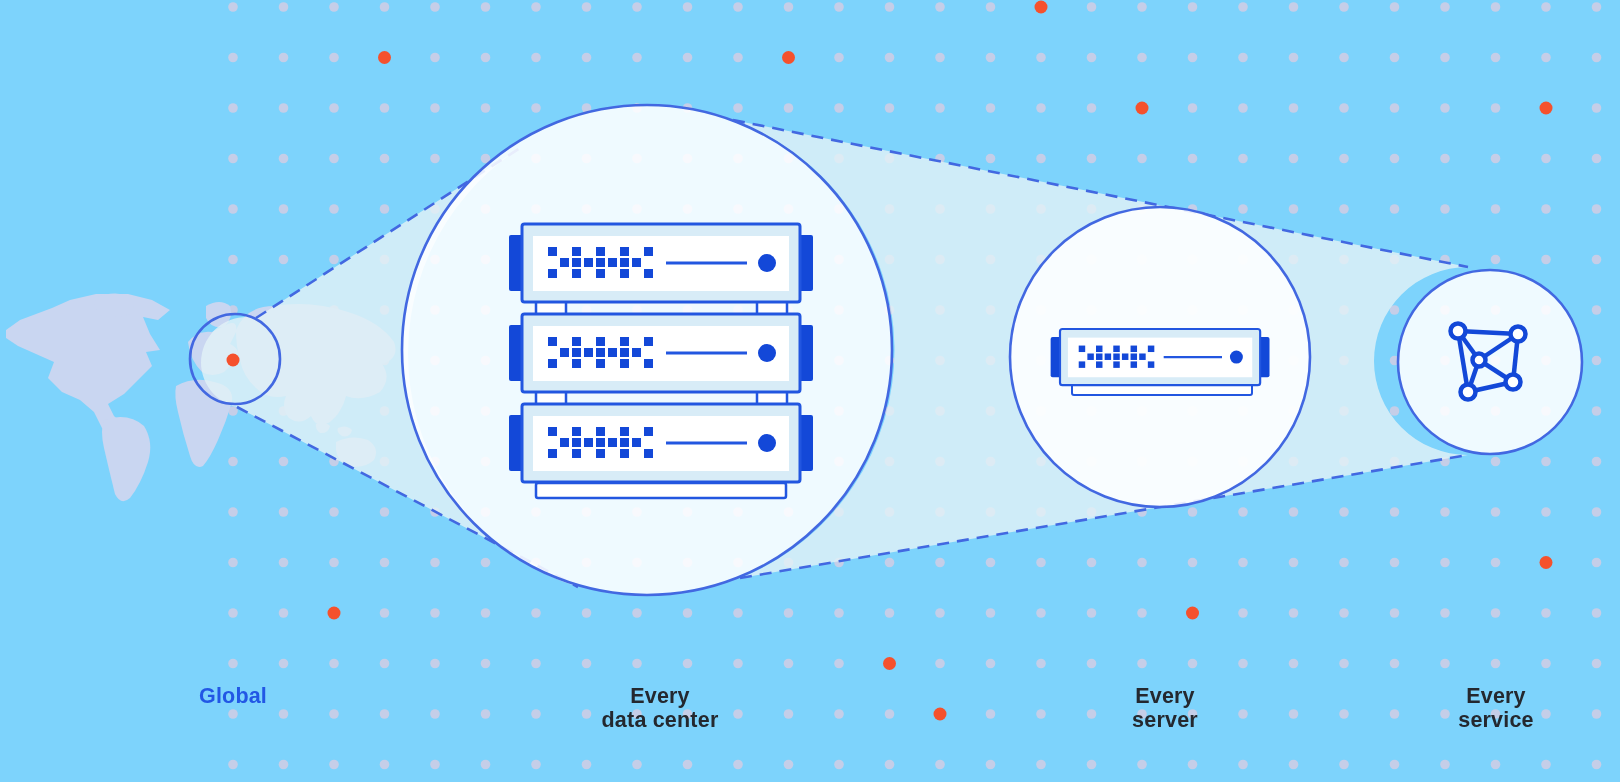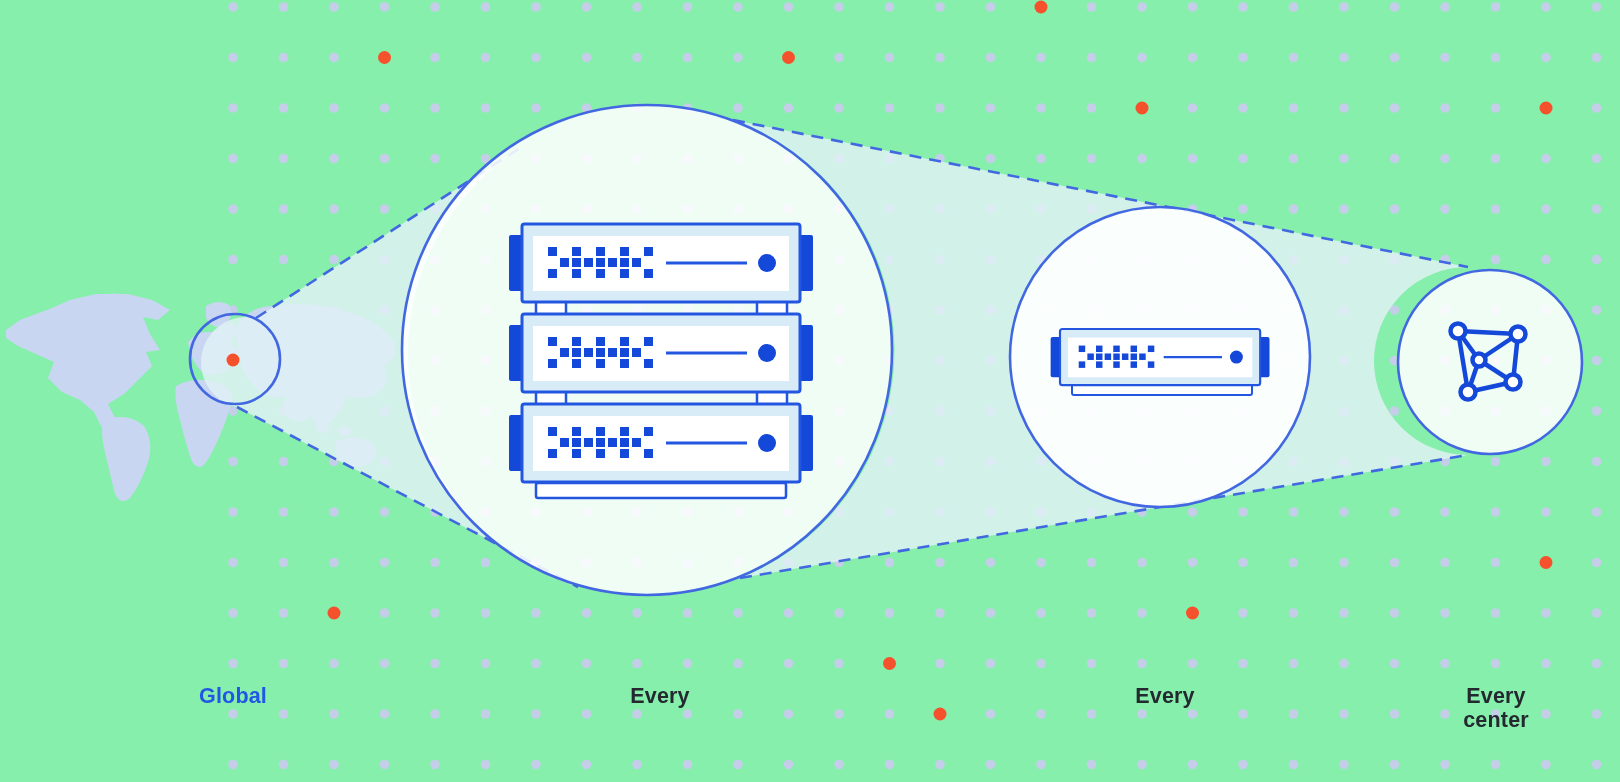--- a/index.html
+++ b/index.html
@@ -1,16 +1,16 @@
 <!DOCTYPE html>
 <html><head>
 <meta charset="utf-8">
 <style>
   html,body{margin:0;padding:0;background:#fff;}
-  #stage{position:relative;width:1620px;height:782px;background:#86efac;overflow:hidden;
+  #stage{position:relative;width:1620px;height:782px;background:#7dd3fc;overflow:hidden;
          font-family:"Liberation Sans",sans-serif;}
   #diagram-svg{position:absolute;left:0;top:0;}
   .caption{position:absolute;top:684px;width:240px;text-align:center;
            font-size:21.5px;line-height:24px;font-weight:bold;letter-spacing:.2px;}
   .caption span{display:block;}
 </style>
 </head>
 <body>
 
 <div id="stage">
@@ -614,21 +614,23 @@
         <circle cx="1468" cy="392" r="7.5" fill="#ffffff" stroke="#1348D8" stroke-width="4.5"></circle>
         <circle cx="1479" cy="360" r="6.5" fill="#ffffff" stroke="#1348D8" stroke-width="4.5"></circle>
       </g>
   </svg>
 
   <div class="caption" style="left: 113px; color: rgb(34, 87, 229);">
     <span>Global</span>
   </div>
   <div class="caption" style="left: 540px; color: rgb(36, 40, 47);">
     <span>Every</span>
+    <span>data center</span>
   </div>
   <div class="caption" style="left: 1045px; color: rgb(36, 40, 47);">
     <span>Every</span>
+    <span>server</span>
   </div>
   <div class="caption" style="left: 1376px; color: rgb(36, 40, 47);">
     <span>Every</span>
-    <span>center</span>
+    <span>service</span>
   </div>
 </div>
 
 </body></html>

